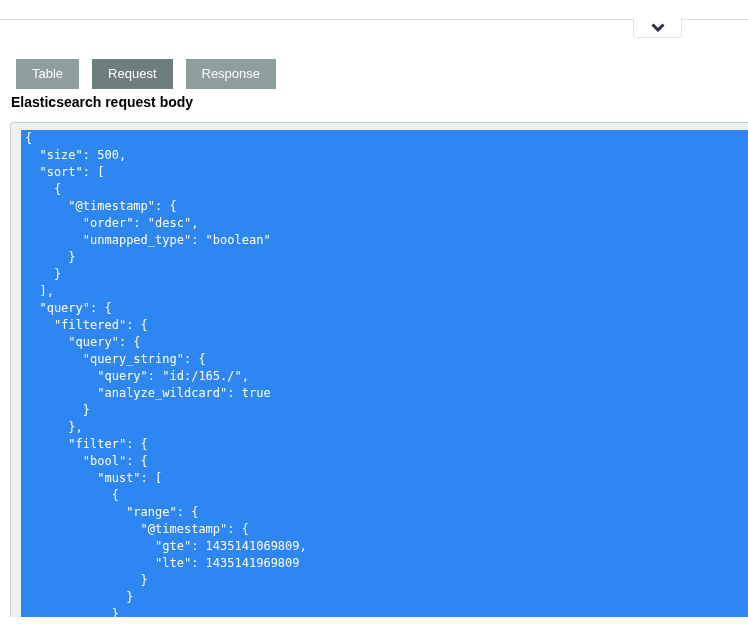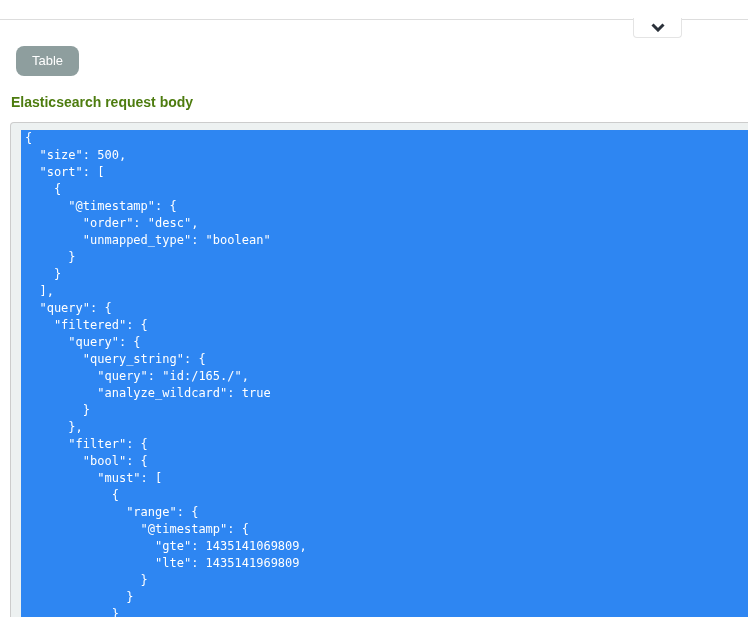--- a/index.html
+++ b/index.html
@@ -28,34 +28,35 @@
     display:flex; align-items:center; justify-content:center;
     cursor:pointer;
     padding:0;
   }
 
   
   .tabs { position:absolute; left:16px; top:46px; display:flex; gap:13px; }
   .tab {
     height:30px; line-height:30px;
     padding:0 16px;
-    border:none; border-radius:8px;
+    border:none; border-radius:0;
     background:var(--tab-inactive, #8e9e9e);
     color:#ffffff;
     font-size:13px;
     font-family:inherit;
     cursor:pointer;
     white-space:nowrap;
+    margin-top:13px;
   }
   .tab.active { background:var(--tab-active, #6e7e7e); }
 
   
   .section-title {
     position:absolute; left:11px; top:94px;
-    font-size:14px; font-weight:bold; color:#4d7c0f;
+    font-size:14px; font-weight:bold; color:#000000;
   }
 
   
   .codeblock {
     position:absolute; left:10px; top:122px;
     width:745px; height:495px;          
     box-sizing:border-box;
     background:var(--code-block-background, #edf1f1);
     border:1px solid var(--border, #cccccc);
     border-bottom:none;
@@ -87,20 +88,22 @@
 <button class="collapse-btn">
   <span style="display:flex;">
     <svg width="14" height="9" viewBox="0 0 14 9">
       <path d="M1.5 1.5 L7 7 L12.5 1.5" stroke="#2b313a" stroke-width="3" fill="none"></path>
     </svg>
   </span>
 </button>
 
 <div class="tabs">
   <button class="tab">Table</button>
+  <button class="tab active">Request</button>
+  <button class="tab">Response</button>
 </div>
 
 <div class="section-title">Elasticsearch request body</div>
 
 <div class="codeblock">
   <pre><div class="sel">{
   "size": 500,
   "sort": [
     {
       "@timestamp": {

